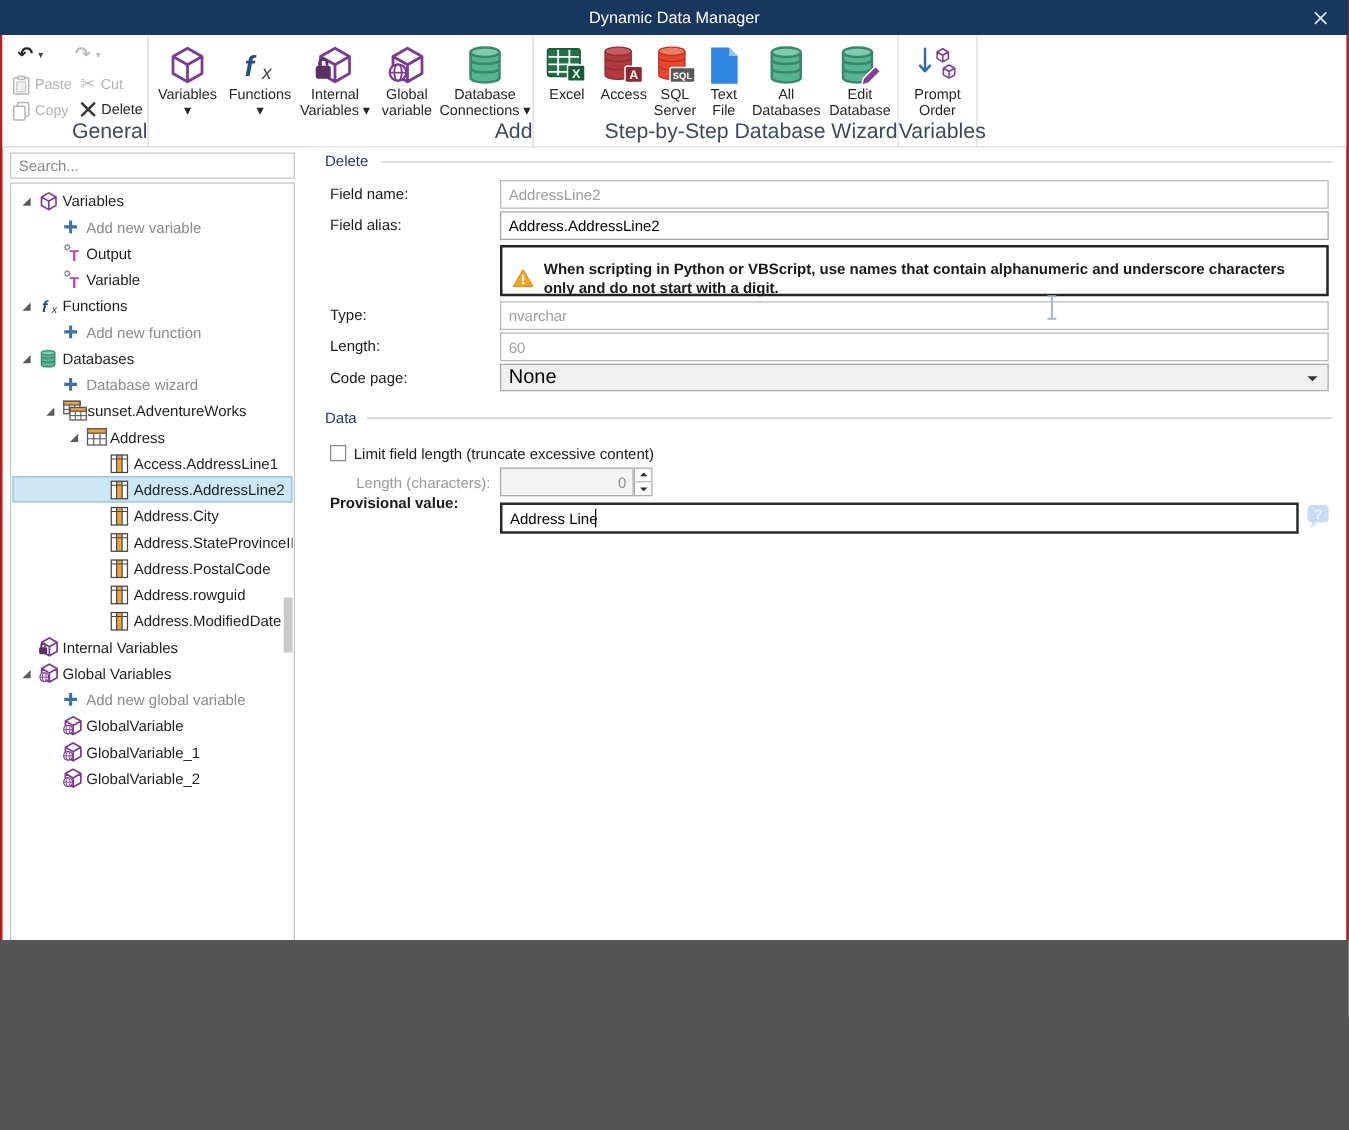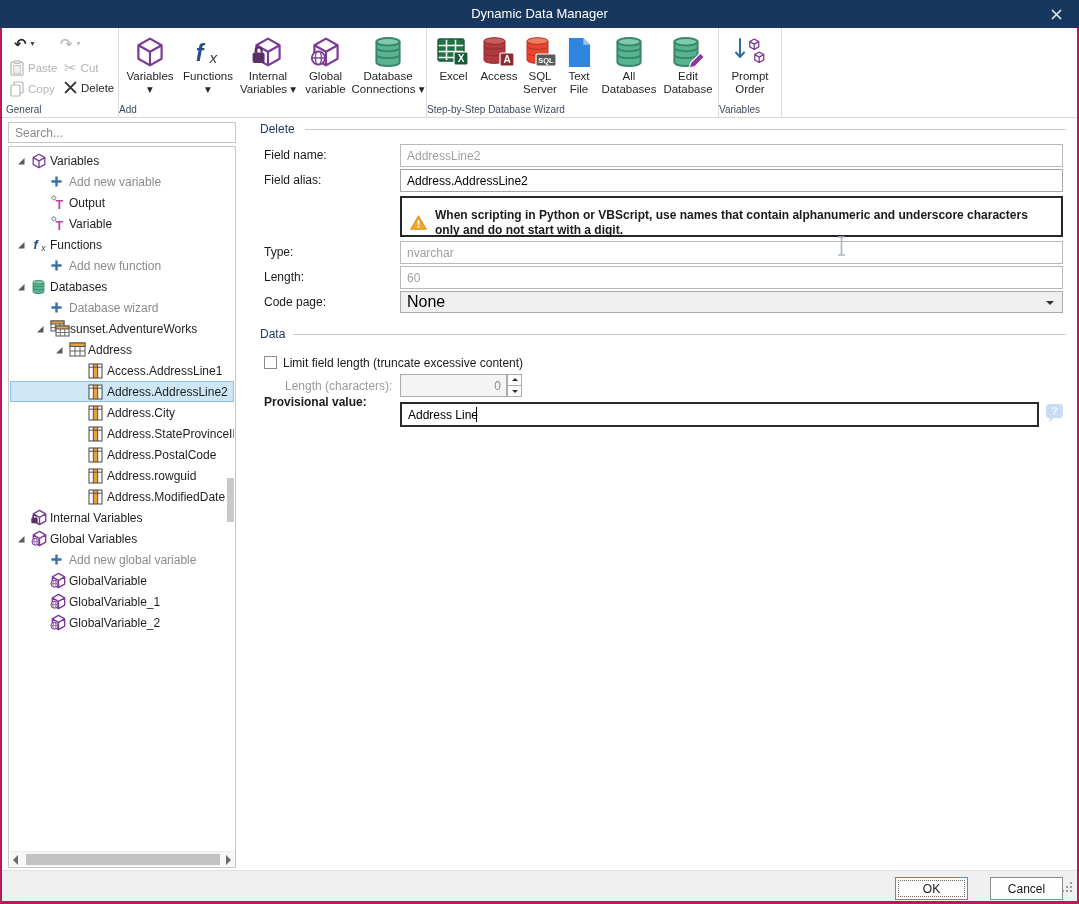--- a/index.html
+++ b/index.html
@@ -1,26 +1,26 @@
 <!DOCTYPE html>
 <html><head>
 <meta charset="utf-8">
 <style>
   html,body{margin:0;padding:0;background:#555;}
   *{box-sizing:border-box;font-family:"Liberation Sans","DejaVu Sans",sans-serif;}
-  .window{position:relative;width:1079px;height:904px;background:#be185d;overflow:hidden;}
+  .window{position:relative;width:1079px;height:752px;background:#b91c1c;overflow:hidden;}
   .titlebar{position:absolute;left:0;top:0;width:1079px;height:28px;background:#17375E;}
   .title{position:absolute;left:0;right:0;top:6px;text-align:center;color:#FFFFFF;font-size:13px;}
   .close-btn{position:absolute;right:10px;top:4px;width:26px;height:20px;display:flex;align-items:center;justify-content:center;cursor:pointer;}
   .client{position:absolute;left:2px;top:28px;width:1075px;height:873px;background:#FFFFFF;}
 
   
   .ribbon{position:absolute;left:0;top:0;width:1075px;height:90px;background:#FFFFFF;border-bottom:1px solid #D8D8D8;display:flex;align-items:stretch;padding-left:4px;}
   .rib-group{position:relative;border-right:1px solid #DCDCDC;padding:2px 2px 16px 2px;display:flex;align-items:flex-start;}
-  .rib-group-label{position:absolute;left:0;right:0;bottom:2px;text-align:left;font-size:10px;color:#3E4A5C;white-space:nowrap;}
+  .rib-group-label{position:absolute;left:0;right:0;bottom:2px;text-align:right;font-size:17px;color:#3E4A5C;white-space:nowrap;}
   .big-btns{display:flex;align-items:flex-start;}
   .big-btn{display:flex;flex-direction:column;align-items:center;padding-top:4px;cursor:pointer;}
   .big-btn .ic{height:36px;display:flex;align-items:center;justify-content:center;}
   .big-btn .lbl{font-size:11.5px;color:#262626;line-height:13px;text-align:center;white-space:nowrap;}
   .caret{font-size:8px;color:#444;}
   .small-grid{position:relative;width:108px;height:70px;}
   .small-item{position:absolute;display:flex;align-items:center;gap:4px;font-size:11.5px;color:#262626;cursor:pointer;white-space:nowrap;}
   .small-item.disabled{color:#B3B3B3;cursor:default;}
   .glyph{font-size:15px;line-height:15px;}
   .glyph.dis{color:#BDBDBD;}

